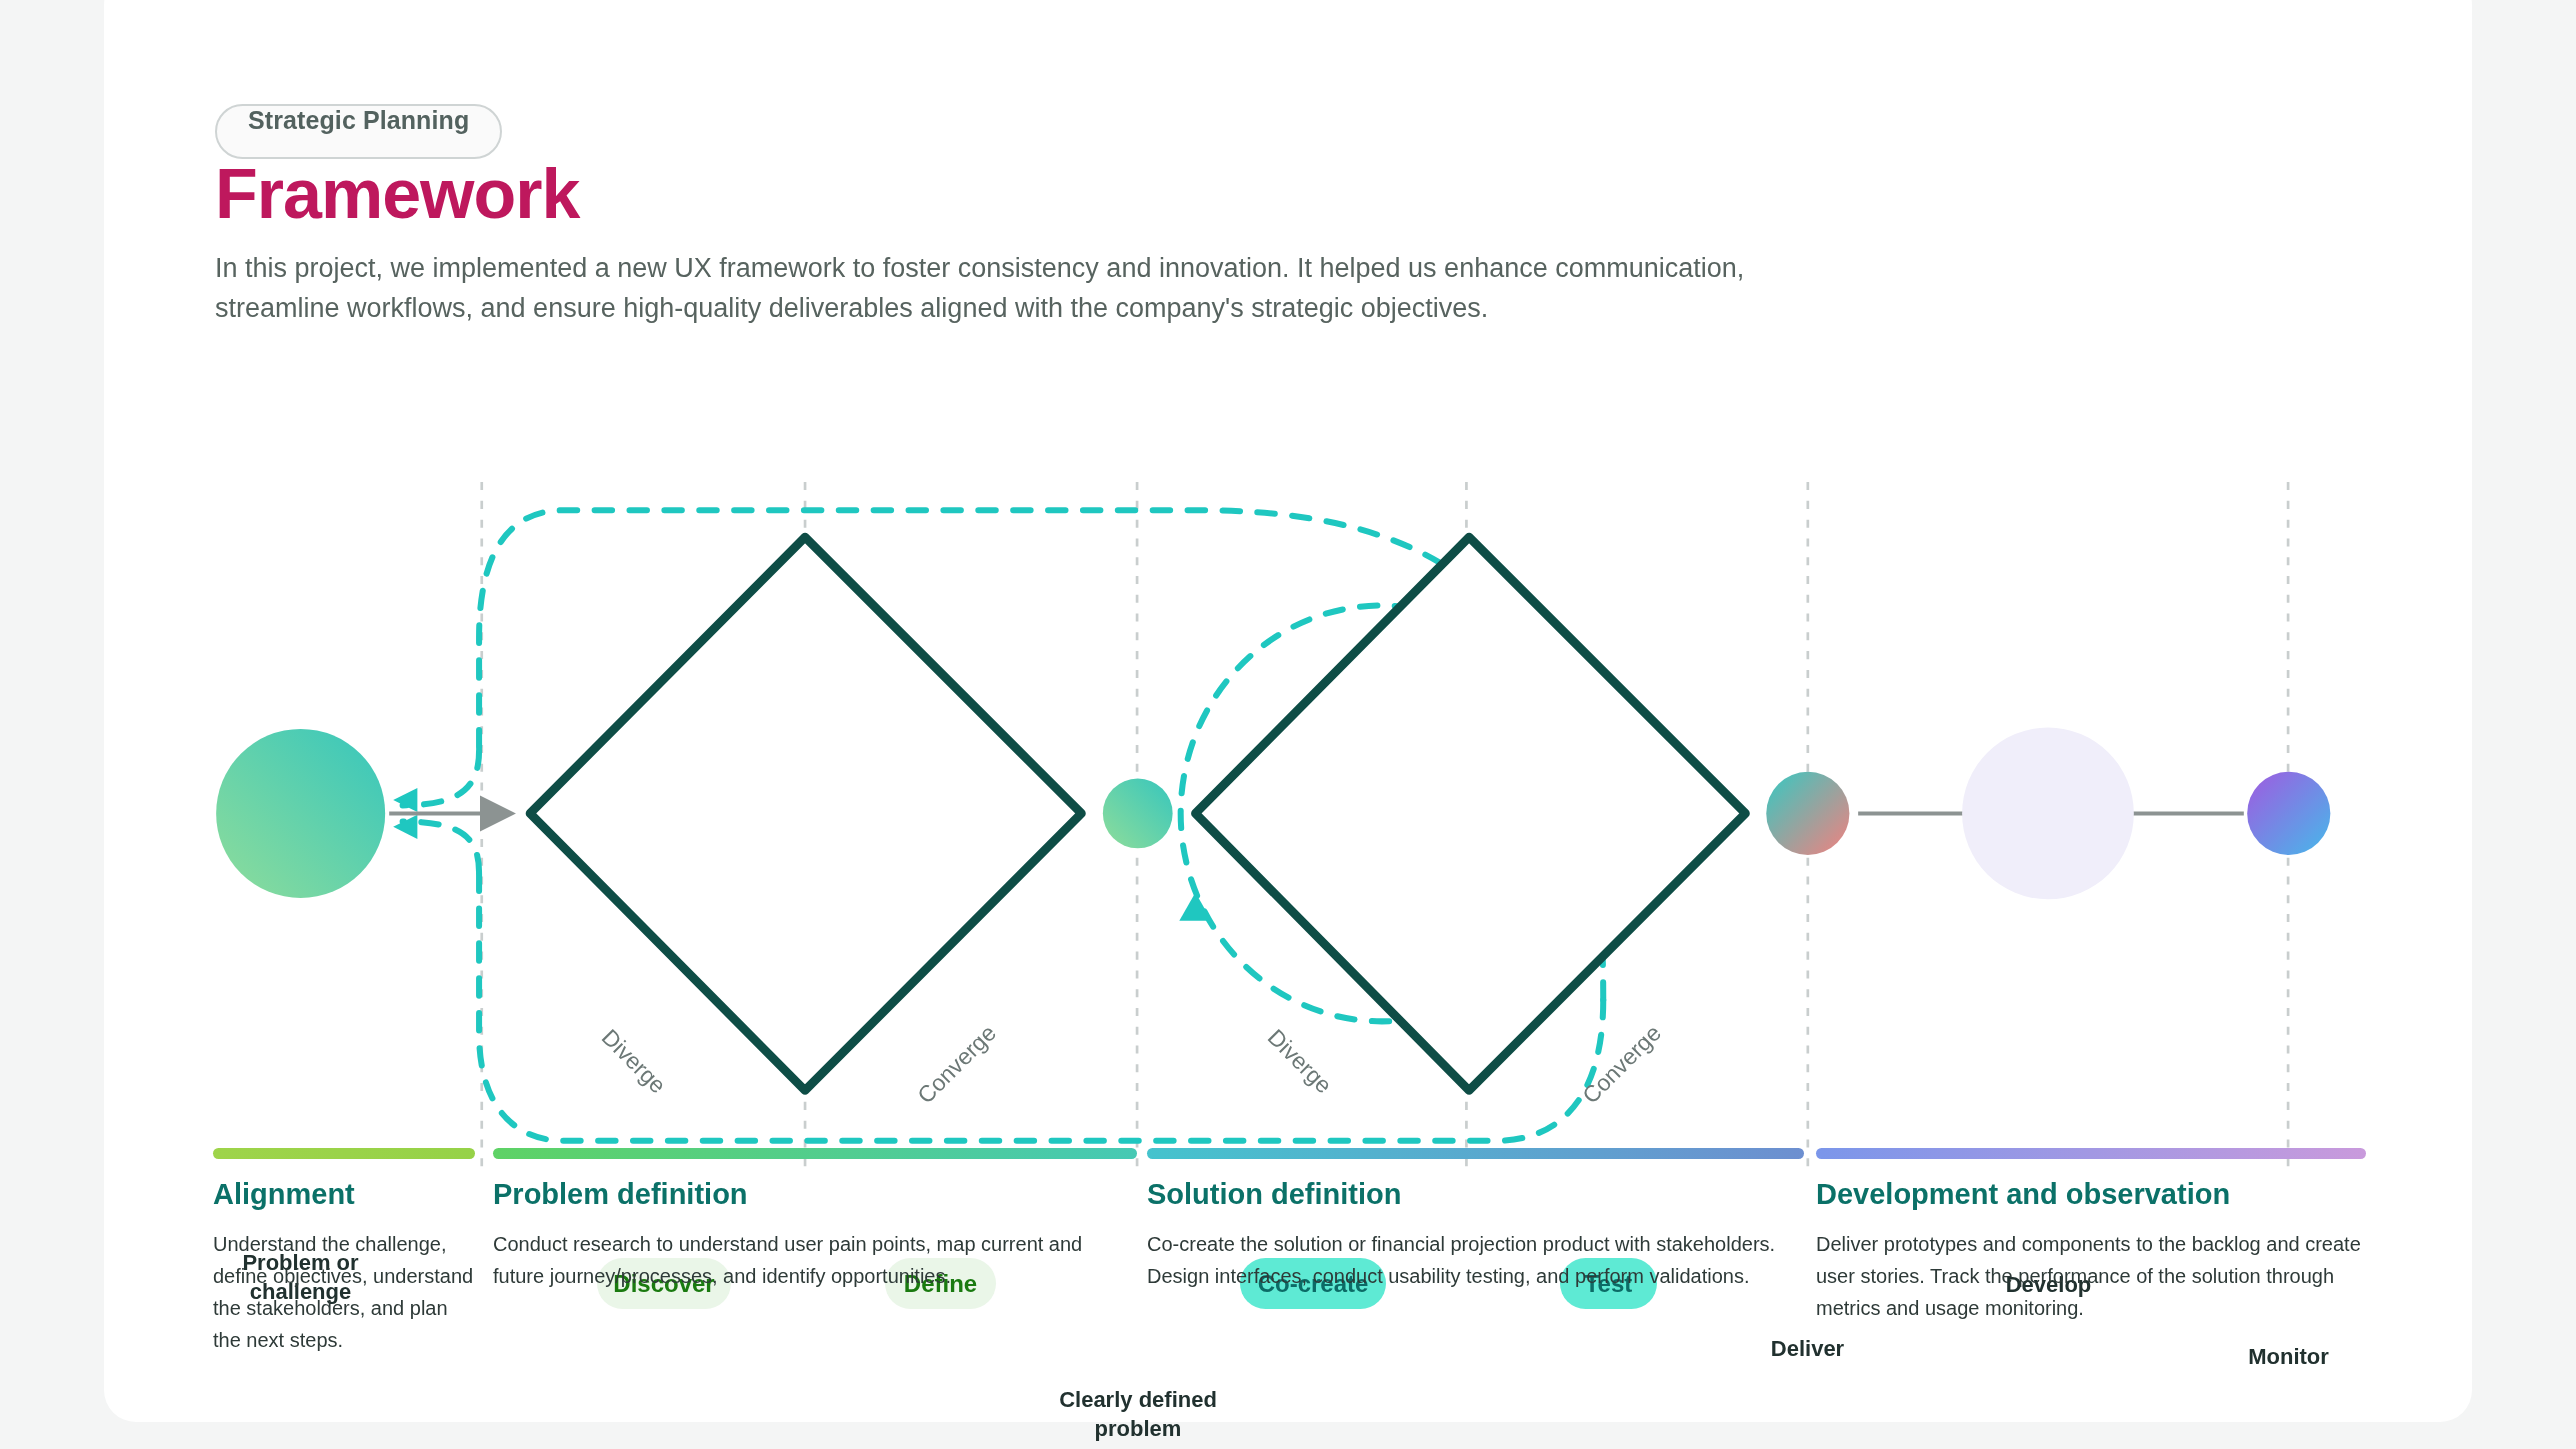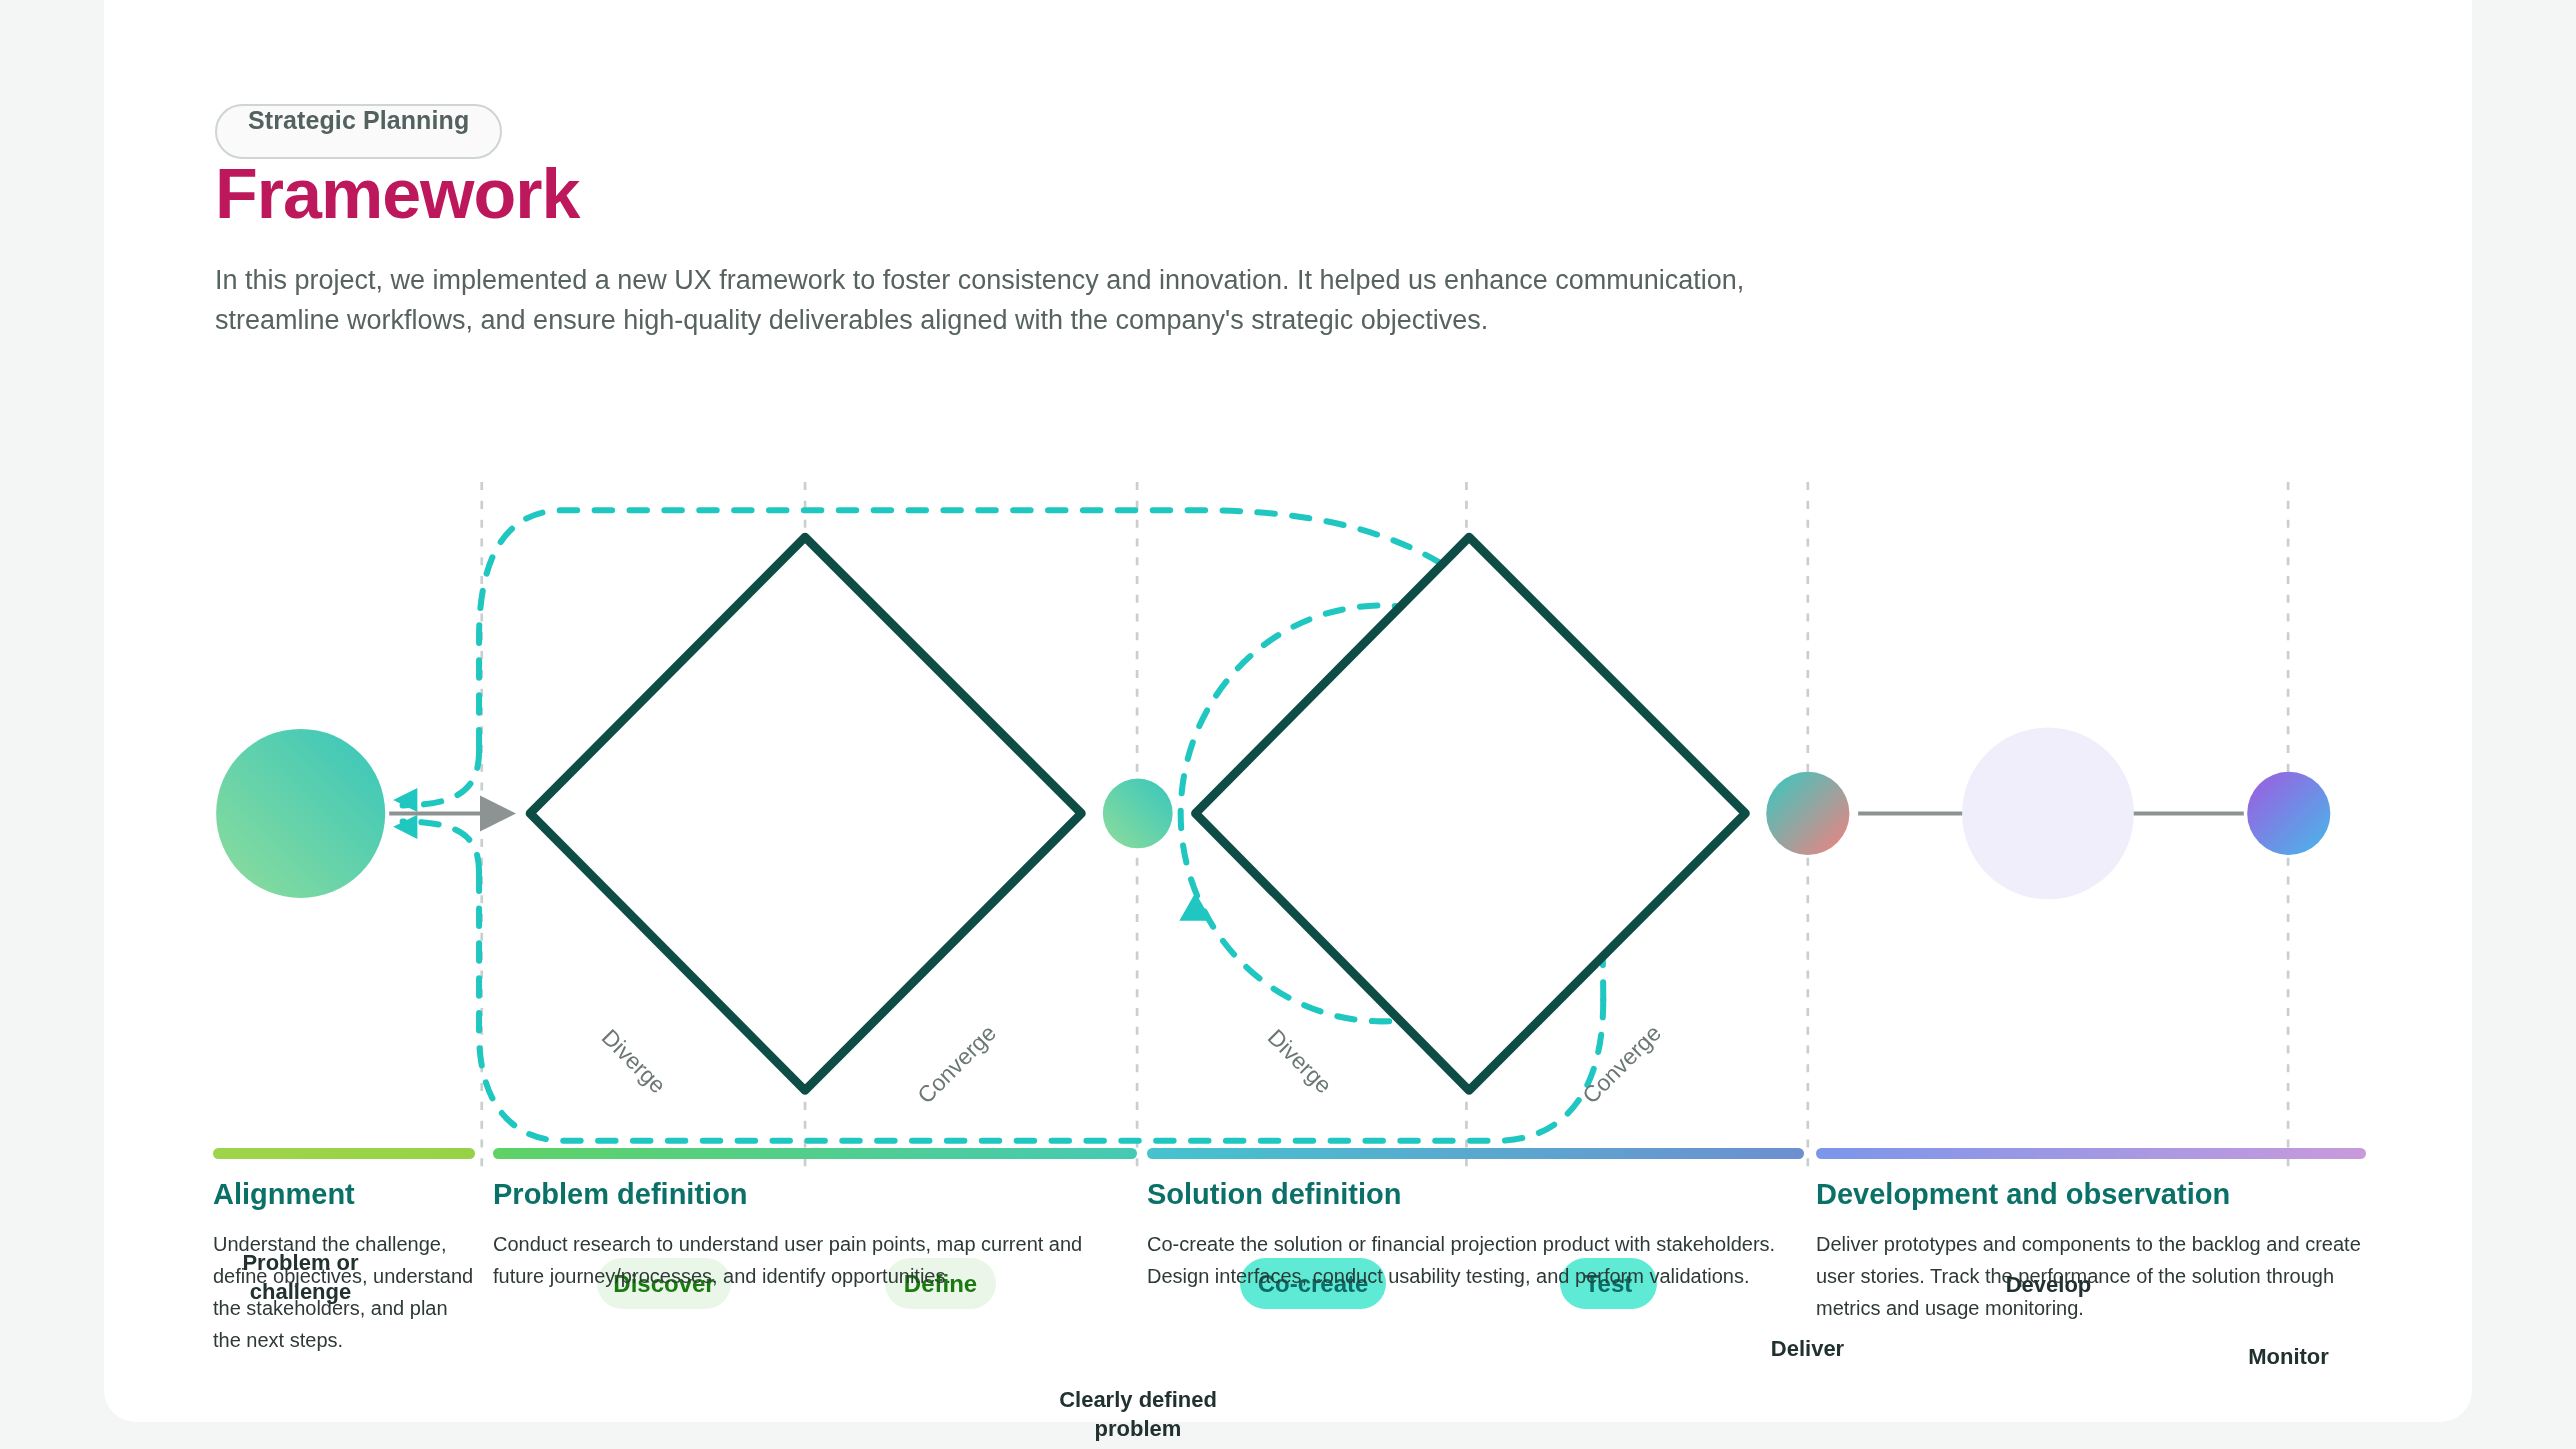--- a/index.html
+++ b/index.html
@@ -54,21 +54,21 @@
 
   #page-title {
     font-size: 70px;
     font-weight: bold;
     color: #be185d;
     letter-spacing: -1px;
     line-height: 1.0;
   }
 
   #page-desc {
-    margin-top: 32px;
+    margin-top: 20px;
     font-size: 27px;
     line-height: 1.48;
     color: #57635f;
     max-width: 1590px;
   }
 
   
   #diagram {
     position: absolute;
     left: 0;

